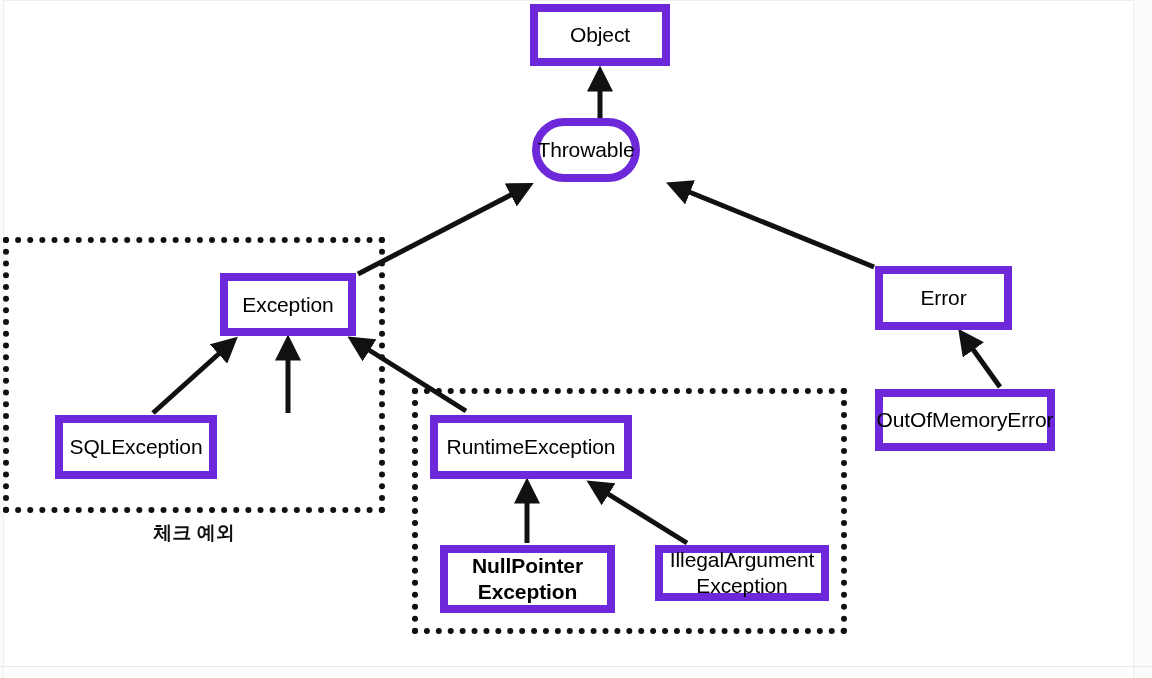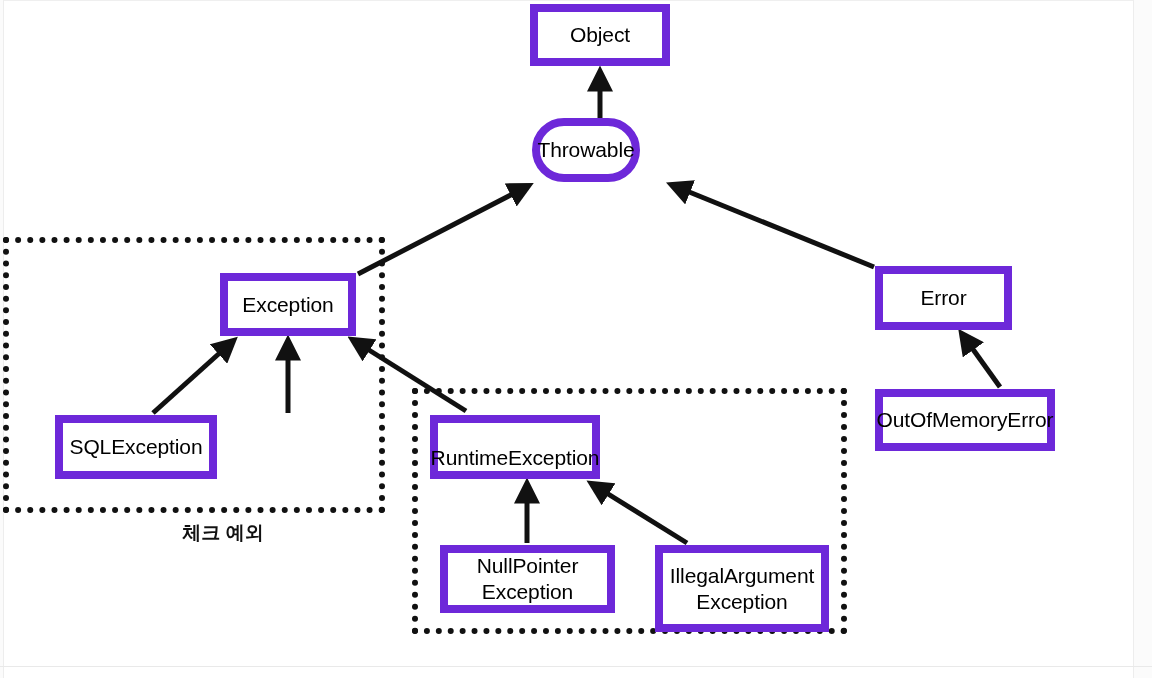--- a/index.html
+++ b/index.html
@@ -76,21 +76,20 @@
     z-index: 1;
   }
   .group-caption {
     position: absolute;
     text-align: center;
     color: #111111;
     font-size: 19px;
     font-weight: 700;
     white-space: nowrap;
     z-index: 4;
-    margin-left: 29px;
   }
 
   
   #arrows {
     position: absolute;
     left: 0; top: 0;
     width: 1152px;
     height: 678px;
     z-index: 2;
     pointer-events: none;
@@ -138,28 +137,28 @@
   </div>
   <div class="node" id="node-exception" style="left: 220px; top: 273px; width: 136px; height: 63px;">
     <span class="label">Exception</span>
   </div>
   <div class="node" id="node-error" style="left: 875px; top: 266px; width: 137px; height: 64px; text-align: right;">
     <span class="label">Error</span>
   </div>
   <div class="node" id="node-sqlexception" style="left: 23px; top: 415px; width: 162px; height: 64px; margin-left: 32px;">
     <span class="label">SQLException</span>
   </div>
-  <div class="node" id="node-runtimeexception" style="left: 430px; top: 415px; width: 170px; height: 64px; align-items: flex-end;">
+  <div class="node" id="node-runtimeexception" style="left: 430px; top: 415px; width: 202px; height: 64px;">
     <span class="label">RuntimeException</span>
   </div>
   <div class="node" id="node-outofmemoryerror" style="left: 875px; top: 389px; width: 180px; height: 62px;">
     <span class="label">OutOfMemoryError</span>
   </div>
-  <div class="node" id="node-nullpointer" style="left: 440px; top: 545px; width: 175px; height: 68px;">
+  <div class="node" id="node-nullpointer" style="left: 440px; top: 545px; width: 175px; height: 68px; font-weight: bold;">
     <span class="label">NullPointer
 Exception</span>
   </div>
-  <div class="node" id="node-illegalargument" style="left: 655px; top: 545px; width: 174px; height: 87px;">
+  <div class="node" id="node-illegalargument" style="left: 655px; top: 545px; width: 174px; height: 56px;">
     <span class="label">IllegalArgument
 Exception</span>
   </div>
 
 </div>
 
 </body></html>

